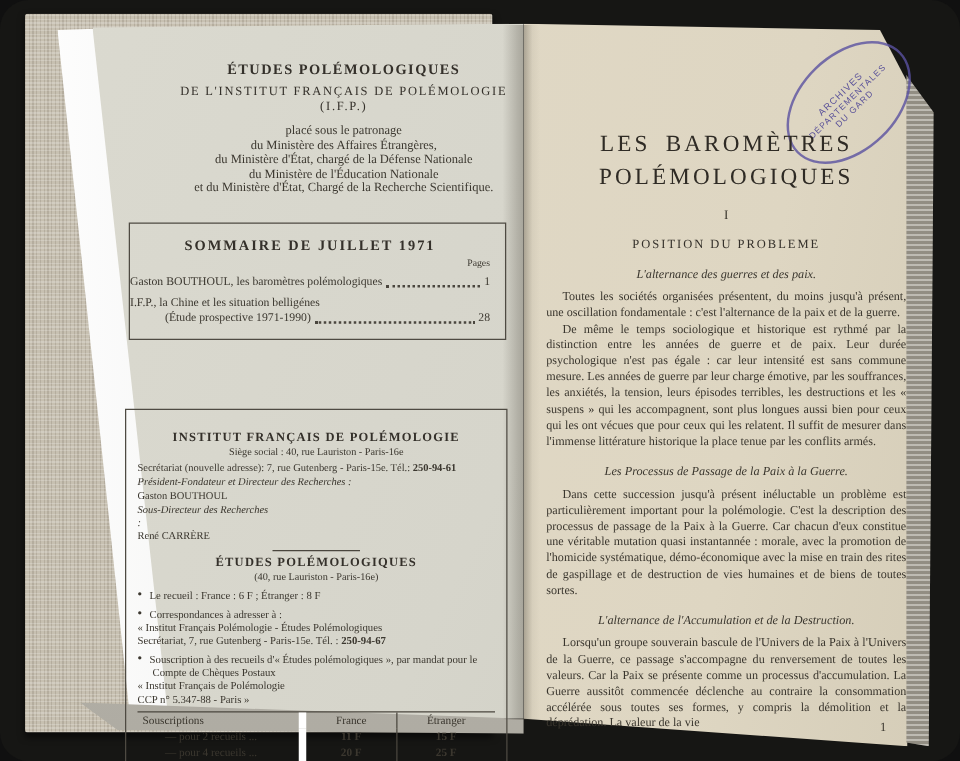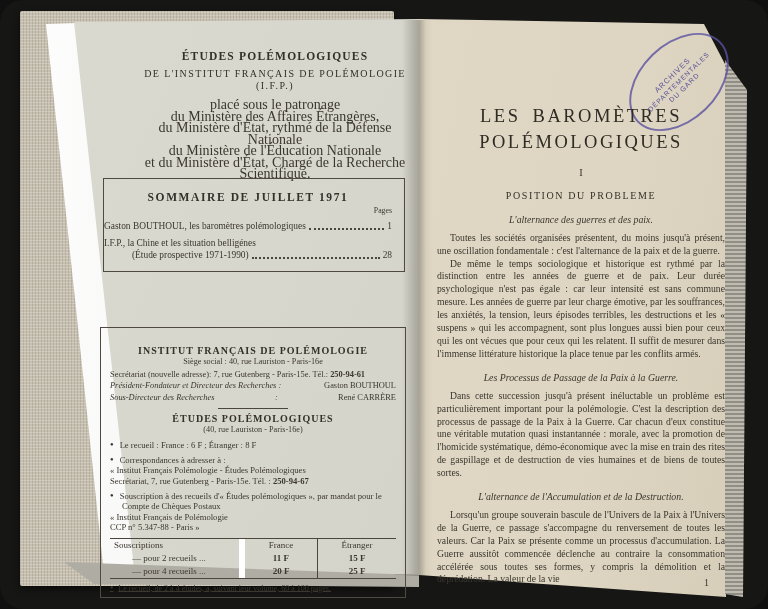--- a/index.html
+++ b/index.html
@@ -32,36 +32,36 @@
     background-image:repeating-linear-gradient(0deg,rgba(255,255,255,.25) 0 2px,rgba(80,75,65,.25) 2px 4px);}
   .gutter{left:402px;top:20px;width:30px;height:556px;
     background:linear-gradient(90deg,transparent,rgba(55,50,40,.22) 40%,rgba(55,50,40,.30) 58%,rgba(55,50,40,.05) 80%,transparent);}
   .bold{font-weight:bold;}
   .it{font-style:italic;}
 
   
   .lp-header{left:142px;top:50px;width:266px;text-align:center;line-height:12px;}
   .lp-title{font-weight:bold;font-size:11.5px;letter-spacing:1.2px;color:#34302a;}
   .lp-sub{font-size:10px;letter-spacing:1.4px;margin-top:6px;color:#34302a;}
-  .lp-pat{font-size:14px;margin-top:7px;line-height:11.5px;}
+  .lp-pat{font-size:10px;margin-top:7px;line-height:11.5px;}
 
   .box{border:1.5px solid #4e4a42;background:transparent;}
   .sommaire{left:103px;top:178px;width:302px;padding:8px 12px 10px 0;box-sizing:border-box;}
   .som-title{font-weight:bold;font-size:11.5px;letter-spacing:1.6px;text-align:center;color:#34302a;margin-top:4px;}
   .som-pages{font-size:7.8px;text-align:right;margin-top:3px;}
   .toc-row{display:flex;align-items:flex-end;font-size:9.4px;margin-top:6px;line-height:11px;}
   .toc-row .dots{flex:1;margin:0 3px 2px 3px;border-bottom:2px dotted #4a463e;}
   .toc-l2{margin-top:1px;}
   .toc-ind{width:28px;flex:none;}
 
   .institut{left:100px;top:327px;width:306px;padding:17px 9px 4px 9px;box-sizing:border-box;}
   .inst-title{font-weight:bold;font-size:10px;letter-spacing:1px;text-align:center;color:#34302a;}
   .inst-small{font-size:8.2px;text-align:center;line-height:10px;margin-top:1px;}
   .inst-line{font-size:8.4px;line-height:11px;margin-top:2px;}
-  .role-row{display:flex;justify-content:space-between;font-size:8.4px;line-height:10.5px;margin-top:1px;}
+  .role-row{display:flex;justify-content:space-between;font-size:8.4px;line-height:10.5px;margin-top:1px;flex-direction:column;}
   .mini-rule{width:70px;border-top:1px solid #4a463e;margin:5px auto 4px auto;}
   .et-title{font-weight:bold;font-size:10px;letter-spacing:1px;text-align:center;color:#34302a;}
   .bullet{font-size:8.6px;line-height:10.5px;margin-top:4px;padding-left:12px;text-indent:-12px;}
   .bullet::before{content:"\25CF";font-size:6px;margin-right:6px;vertical-align:1.5px;}
   .sub-ctr{font-size:8.6px;line-height:10.5px;}
   .tel{font-weight:bold;}
   .sub-table{margin-top:5px;border-top:1px solid #4a463e;border-bottom:1px solid #4a463e;font-size:9px;}
   .t-row{display:flex;line-height:13px;}
   .t-c0{flex:1;padding-left:4px;}
   .t-c1{width:72px;text-align:center;border-left:6px solid #ffffff;}
@@ -101,21 +101,21 @@
   <div class="abs page-right"></div>
   <div class="abs book-edge-right"></div>
   <div class="abs gutter"></div>
 
   <div class="abs lp-header">
     <div class="lp-title">ÉTUDES POLÉMOLOGIQUES</div>
     <div class="lp-sub">DE L'INSTITUT FRANÇAIS DE POLÉMOLOGIE (I.F.P.)</div>
     <div class="lp-pat">
       <div>placé sous le patronage</div>
       <div>du Ministère des Affaires Étrangères,</div>
-      <div>du Ministère d'État, rythmé de la Défense Nationale</div>
+      <div>du Ministère d'État, chargé de la Défense Nationale</div>
       <div>du Ministère de l'Éducation Nationale</div>
       <div>et du Ministère d'État, Chargé de la Recherche Scientifique.</div>
     </div>
   </div>
 
   <div class="abs box sommaire">
     <div class="som-title">SOMMAIRE DE JUILLET 1971</div>
     <div class="som-pages">Pages</div>
     <div class="toc-row">
       <span>Gaston BOUTHOUL, les baromètres polémologiques</span>

